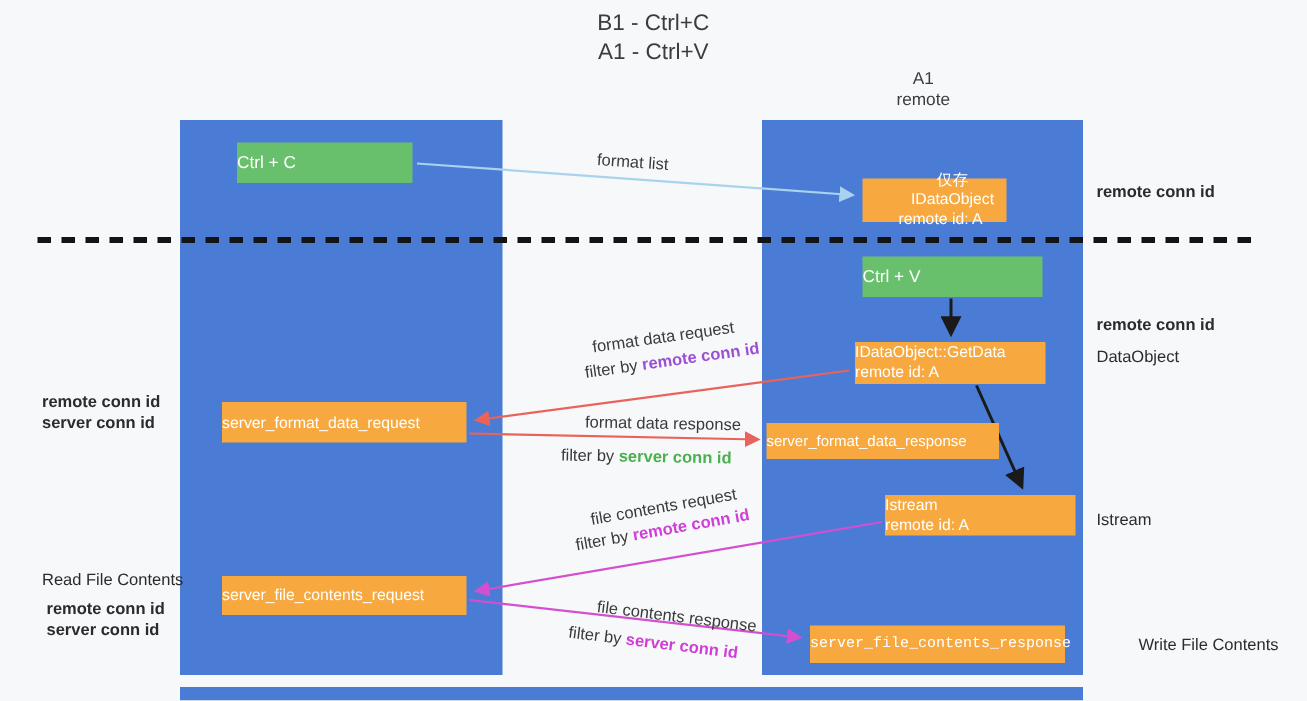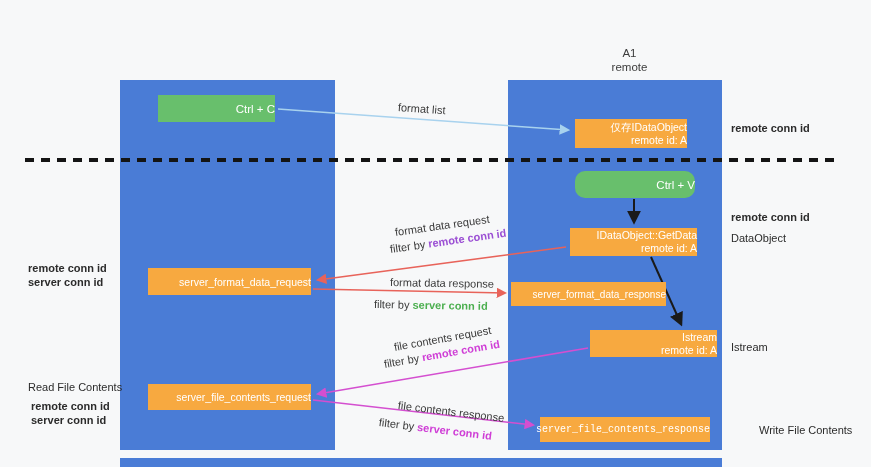--- a/index.html
+++ b/index.html
@@ -5,35 +5,35 @@
   * { margin:0; padding:0; box-sizing:border-box; }
   body { background:#f7f8f9; font-family:"Liberation Sans", sans-serif; }
   .canvas { position:relative; width:871px; height:467px; background:#f7f8f9; overflow:hidden; }
 
   .diagram-title { position:absolute; top:6px; left:0; width:100%; text-align:center;
     font-size:15px; color:#3c3c3c; line-height:19px; }
 
   .lane-label { position:absolute; width:215px; text-align:center; font-size:11.5px;
     color:#3c3c3c; line-height:14px; top:46px; }
   .lane-label.left { left:120px; }
-  .lane-label.right { left:522px; }
+  .lane-label.right { left:508px; }
 
   .lane { position:absolute; top:80px; height:370px; background:#4a7cd6; }
   .lane.left { left:120px; width:215px; }
   .lane.right { left:508px; width:214px; }
   .bottom-strip { position:absolute; left:120px; top:458px; width:602px; height:9px; background:#4a7cd6; }
 
   .node { position:absolute; color:#ffffff; display:flex; flex-direction:column;
-    align-items:flex-end; justify-content:center; text-align:center; }
+    align-items:flex-start; justify-content:center; text-align:center; }
   .green { background:#68bf6c; }
   .orange { background:#f7a940; }
 
   #ctrl-c   { left:158px; top:95px;  width:117px; height:27px; font-size:11.5px; }
-  #cached   { left:575px; top:119px; width:112px; height:29px; font-size:10.5px; line-height:13px; }
-  #ctrl-v   { left:575px; top:171px; width:120px; height:27px; font-size:11.5px;border-radius:10px; }
+  #cached   { left:575px; top:119px; width:96px; height:29px; font-size:10.5px; line-height:13px;padding-left:24px; }
+  #ctrl-v   { left:575px; top:171px; width:120px; height:27px; font-size:11.5px; }
   #getdata  { left:570px; top:228px; width:127px; height:28px; font-size:10.5px; line-height:13px; }
   #istream  { left:590px; top:330px; width:127px; height:27px; font-size:10.5px; line-height:13px; }
   #fmt-req  { left:148px; top:268px; width:163px; height:27px; font-size:10.5px; }
   #fmt-resp { left:511px; top:282px; width:155px; height:24px; font-size:10px; }
   #file-req { left:148px; top:384px; width:163px; height:26px; font-size:10.5px; }
   #file-resp{ left:540px; top:417px; width:170px; height:25px; font-size:10px;font-family:Liberation Mono, monospace; }
 
   .alabel { position:absolute; font-size:11px; color:#3a3a3a; white-space:nowrap;
     transform-origin:left center; }
   .c-purple  { color:#9b4fd4; font-weight:bold; }
@@ -43,20 +43,24 @@
   .ann { position:absolute; font-size:11px; white-space:nowrap; color:#2b2b2b; }
   .ann.bold { font-weight:bold; }
 
   svg.overlay { position:absolute; left:0; top:0; pointer-events:none; }
 </style>
 </head>
 <body>
 
 <div class="canvas">
 
+  <div class="diagram-title">
+    <div>B1 - Ctrl+C</div>
+    <div>A1 - Ctrl+V</div>
+  </div>
 
   <div class="lane-label right">
     <div>A1</div>
     <div>remote</div>
   </div>
 
   <div class="lane left"></div>
   <div class="lane right"></div>
   <div class="bottom-strip"></div>
 

